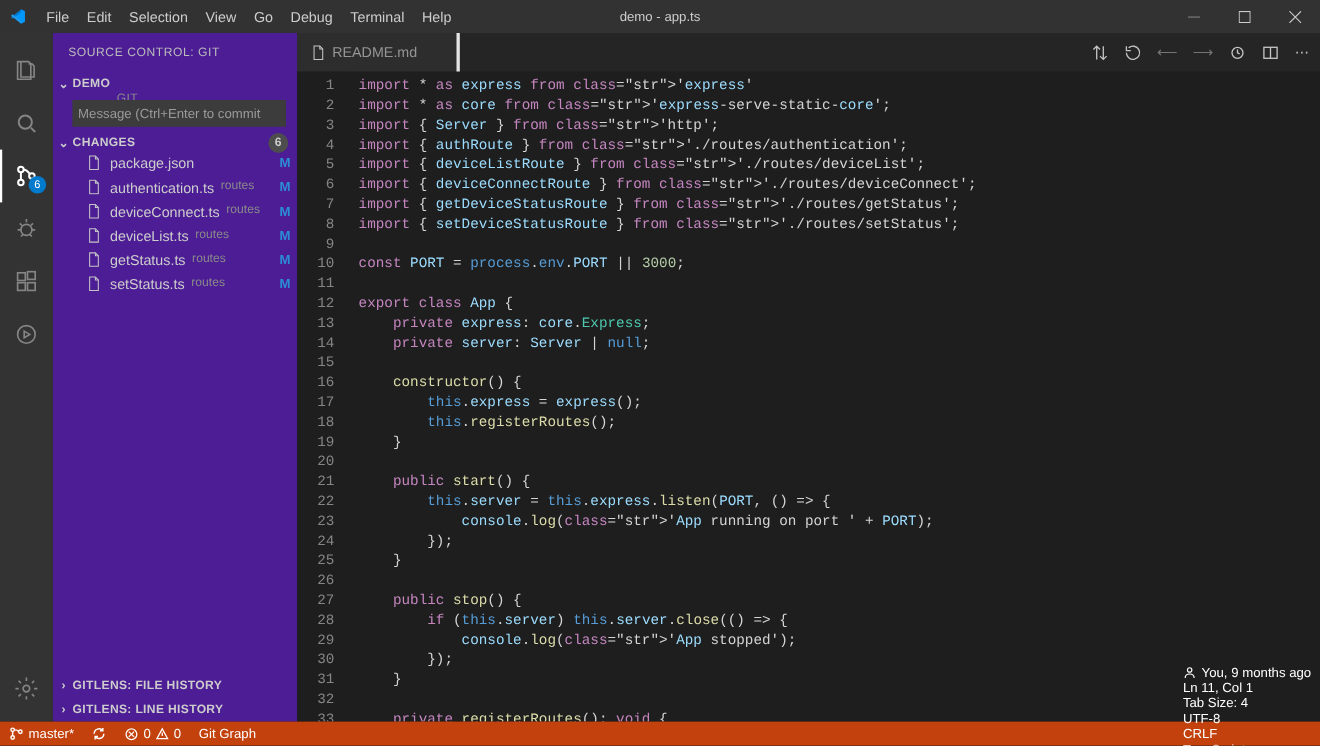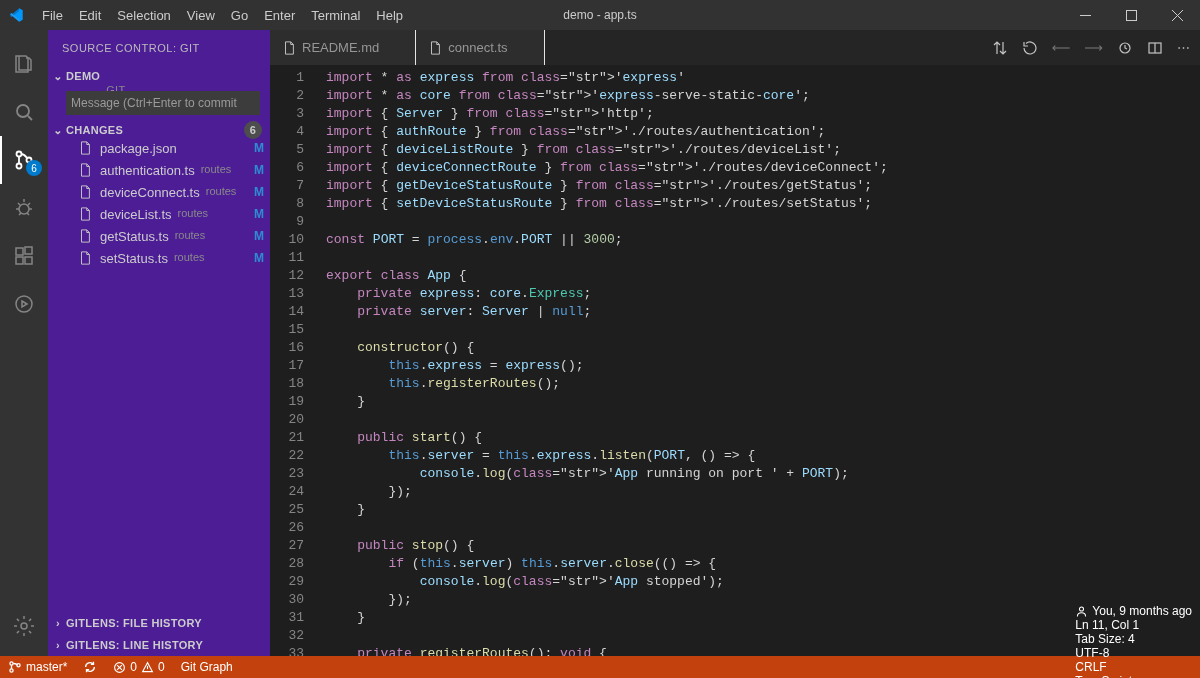--- a/index.html
+++ b/index.html
@@ -26,21 +26,21 @@
   .sb-section-hdr .badge { margin-left:auto; background:#4d4d4d; color:#ccc; border-radius:10px; min-width:18px; height:18px; font-size:11px; display:flex; align-items:center; justify-content:center; margin-right:4px; }
   .scm-msg { margin:4px 10px 4px 18px; }
   .scm-msg input { width:100%; background:#3c3c3c; border:1px solid #3c3c3c; color:#ccc; padding:4px 4px; font-size:12px; outline:none; }
   .scm-msg input::placeholder { color:#9a9a9a; }
   .file-row { height:22px; display:flex; padding-left:30px; padding-right:6px; cursor:pointer; font-size:13px; color:#ccc; }
   .file-row .ficon { width:16px; margin-right:6px; display:inline-flex; }
   .file-row .dir { color:#8a8a8a; font-size:11px; margin-left:6px; }
   .file-row .status { margin-left:auto; color:#2c8dd4; font-size:12px; font-weight:600; }
   .editor { flex:1; display:flex; flex-direction:column; background:#1e1e1e; }
   .tabs { height:35px; background:#252526; display:flex; align-items:stretch; }
-  .tab { display:flex; align-items:center; padding:0 12px; background:#2d2d2d; color:#969696; font-size:13px; border-right:1px solid #e5e5e5; cursor:pointer; gap:6px; }
+  .tab { display:flex; align-items:center; padding:0 12px; background:#2d2d2d; color:#969696; font-size:13px; border-right:3px solid #e5e5e5; cursor:pointer; gap:6px; }
   .tab.active { background:#1e1e1e; color:#fff; }
   .tab .close { margin-left:4px; color:#aaa; width:14px; visibility:hidden; }
   .tab.active .close { visibility:visible; }
   .tab-actions { margin-left:auto; display:flex; align-items:center; gap:14px; padding:0 10px; color:#c5c5c5; }
   .tab-actions .ico { cursor:pointer; }
   .code-area { flex:1; display:flex; overflow:hidden; font-family:Consolas,"Courier New",monospace; font-size:13px; line-height:18px; }
   .gutter { width:48px; text-align:right; color:#858585; padding:4px 14px 0 0; background:#1e1e1e; }
   .code { flex:1; padding:4px 0 0 8px; white-space:pre; color:#d4d4d4; }
   .k1{color:#c586c0;} .k2{color:#569cd6;} .cls{color:#4ec9b0;} .fn{color:#dcdcaa;} .var{color:#9cdcfe;} .num{color:#b5cea8;}
   .statusbar { position:absolute; bottom:0; left:0; right:0; height:22px; background:#c2410c; color:#fff; display:flex; align-items:center; font-size:12px; }
@@ -58,21 +58,21 @@
         <path fill="#007acc" d="M17 2L3 13l2 2 12-9V2z"></path>
         <path fill="#1f9cf0" d="M17 22L3 11l2-2 12 9v4z"></path>
       </svg>
   </span>
   <div class="menubar">
       <div class="menu-item">File</div>
       <div class="menu-item">Edit</div>
       <div class="menu-item">Selection</div>
       <div class="menu-item">View</div>
       <div class="menu-item">Go</div>
-      <div class="menu-item">Enter</div>
+      <div class="menu-item">Debug</div>
       <div class="menu-item">Terminal</div>
       <div class="menu-item">Help</div>
     </div>
   <div class="win-title">demo - app.ts</div>
   <div class="win-ctrls">
     <div class="win-btn">
         <svg width="11" height="1">
           <rect width="11" height="1" fill="#ccc"></rect>
         </svg>
       </div>
@@ -240,30 +240,20 @@
           <div class="tab">
             <span>
               <svg width="14" height="14" viewBox="0 0 16 16" fill="none" stroke="#c5c5c5" stroke-width="1.1">
                 <path d="M4 1h6l3 3v11H4z"></path>
                 <path d="M10 1v3h3"></path>
               </svg>
             </span>
             <span>README.md</span>
             <span class="close">✕</span>
           </div>
-          <div class="tab">
-            <span>
-              <svg width="14" height="14" viewBox="0 0 16 16" fill="none" stroke="#c5c5c5" stroke-width="1.1">
-                <path d="M4 1h6l3 3v11H4z"></path>
-                <path d="M10 1v3h3"></path>
-              </svg>
-            </span>
-            <span>connect.ts</span>
-            <span class="close">✕</span>
-          </div>
         </div>
       <div class="tab-actions">
         <span class="ico">
             <svg width="16" height="16" viewBox="0 0 16 16" fill="none" stroke="currentColor" stroke-width="1.2">
               <path d="M5 2v12M2 5l3-3 3 3M11 14V2M8 11l3 3 3-3"></path>
             </svg>
           </span>
         <span class="ico">
             <svg width="16" height="16" viewBox="0 0 16 16" fill="none" stroke="currentColor" stroke-width="1.2">
               <path d="M2 8a6 6 0 1 0 2-4.5M2 2v4h4"></path>

